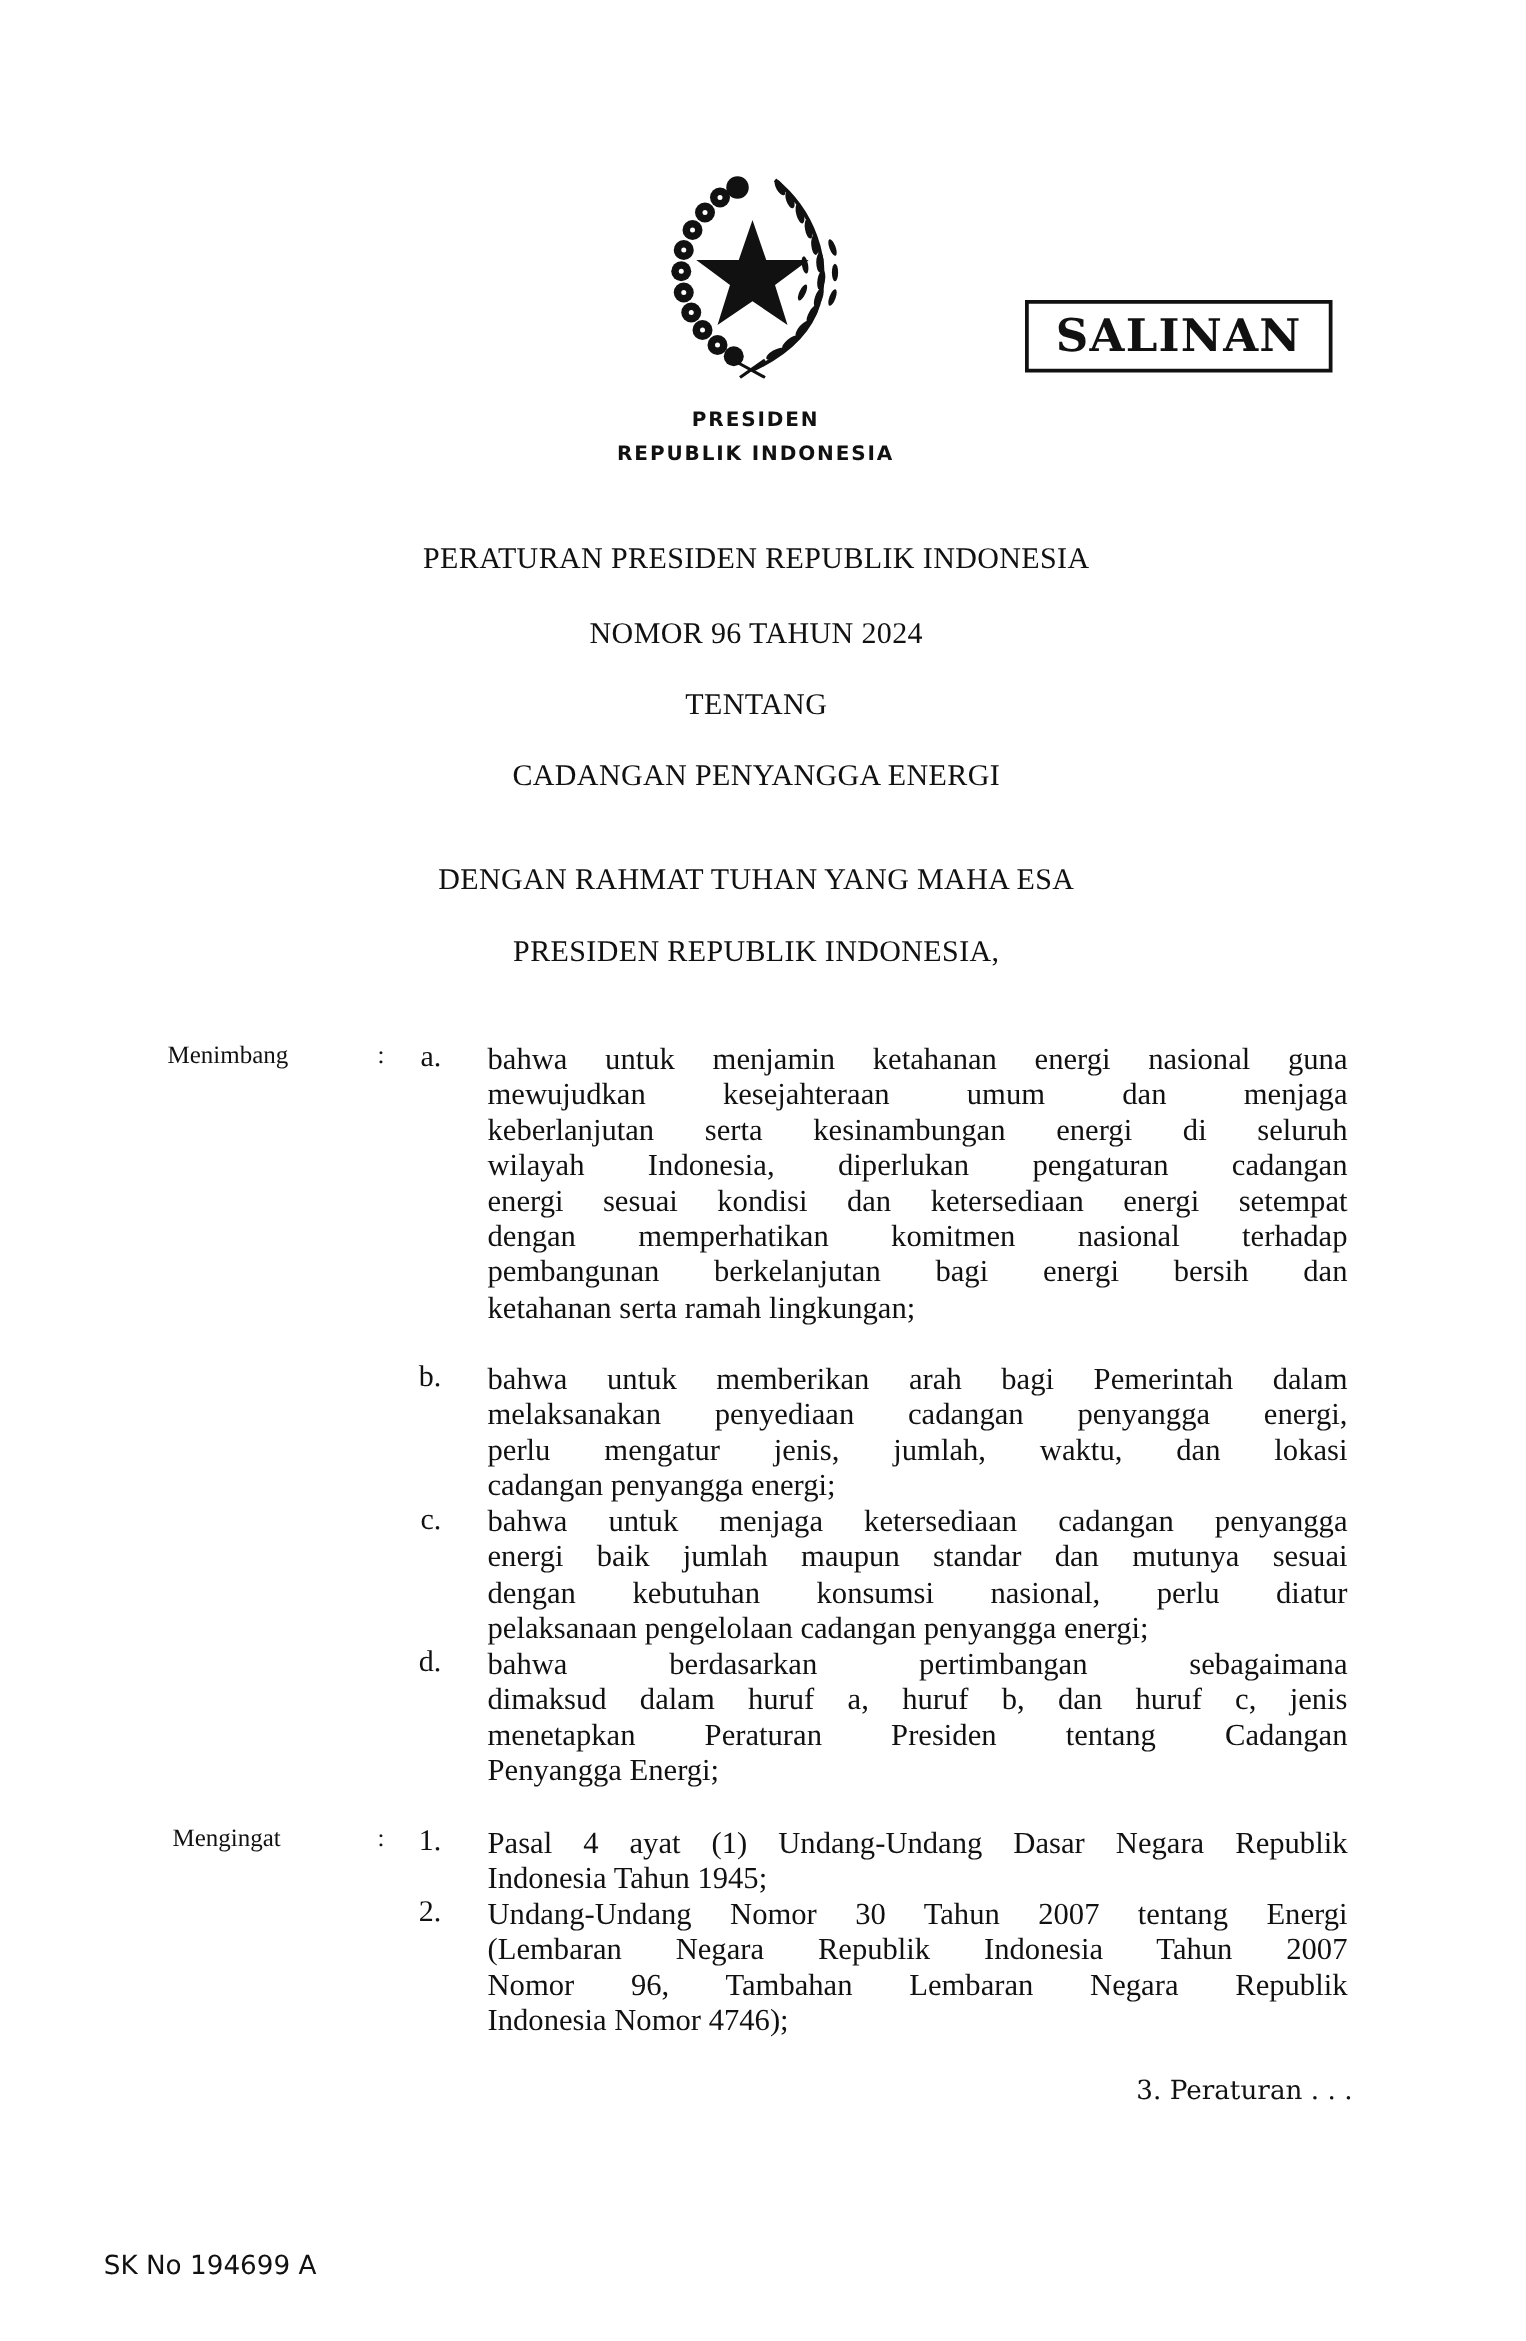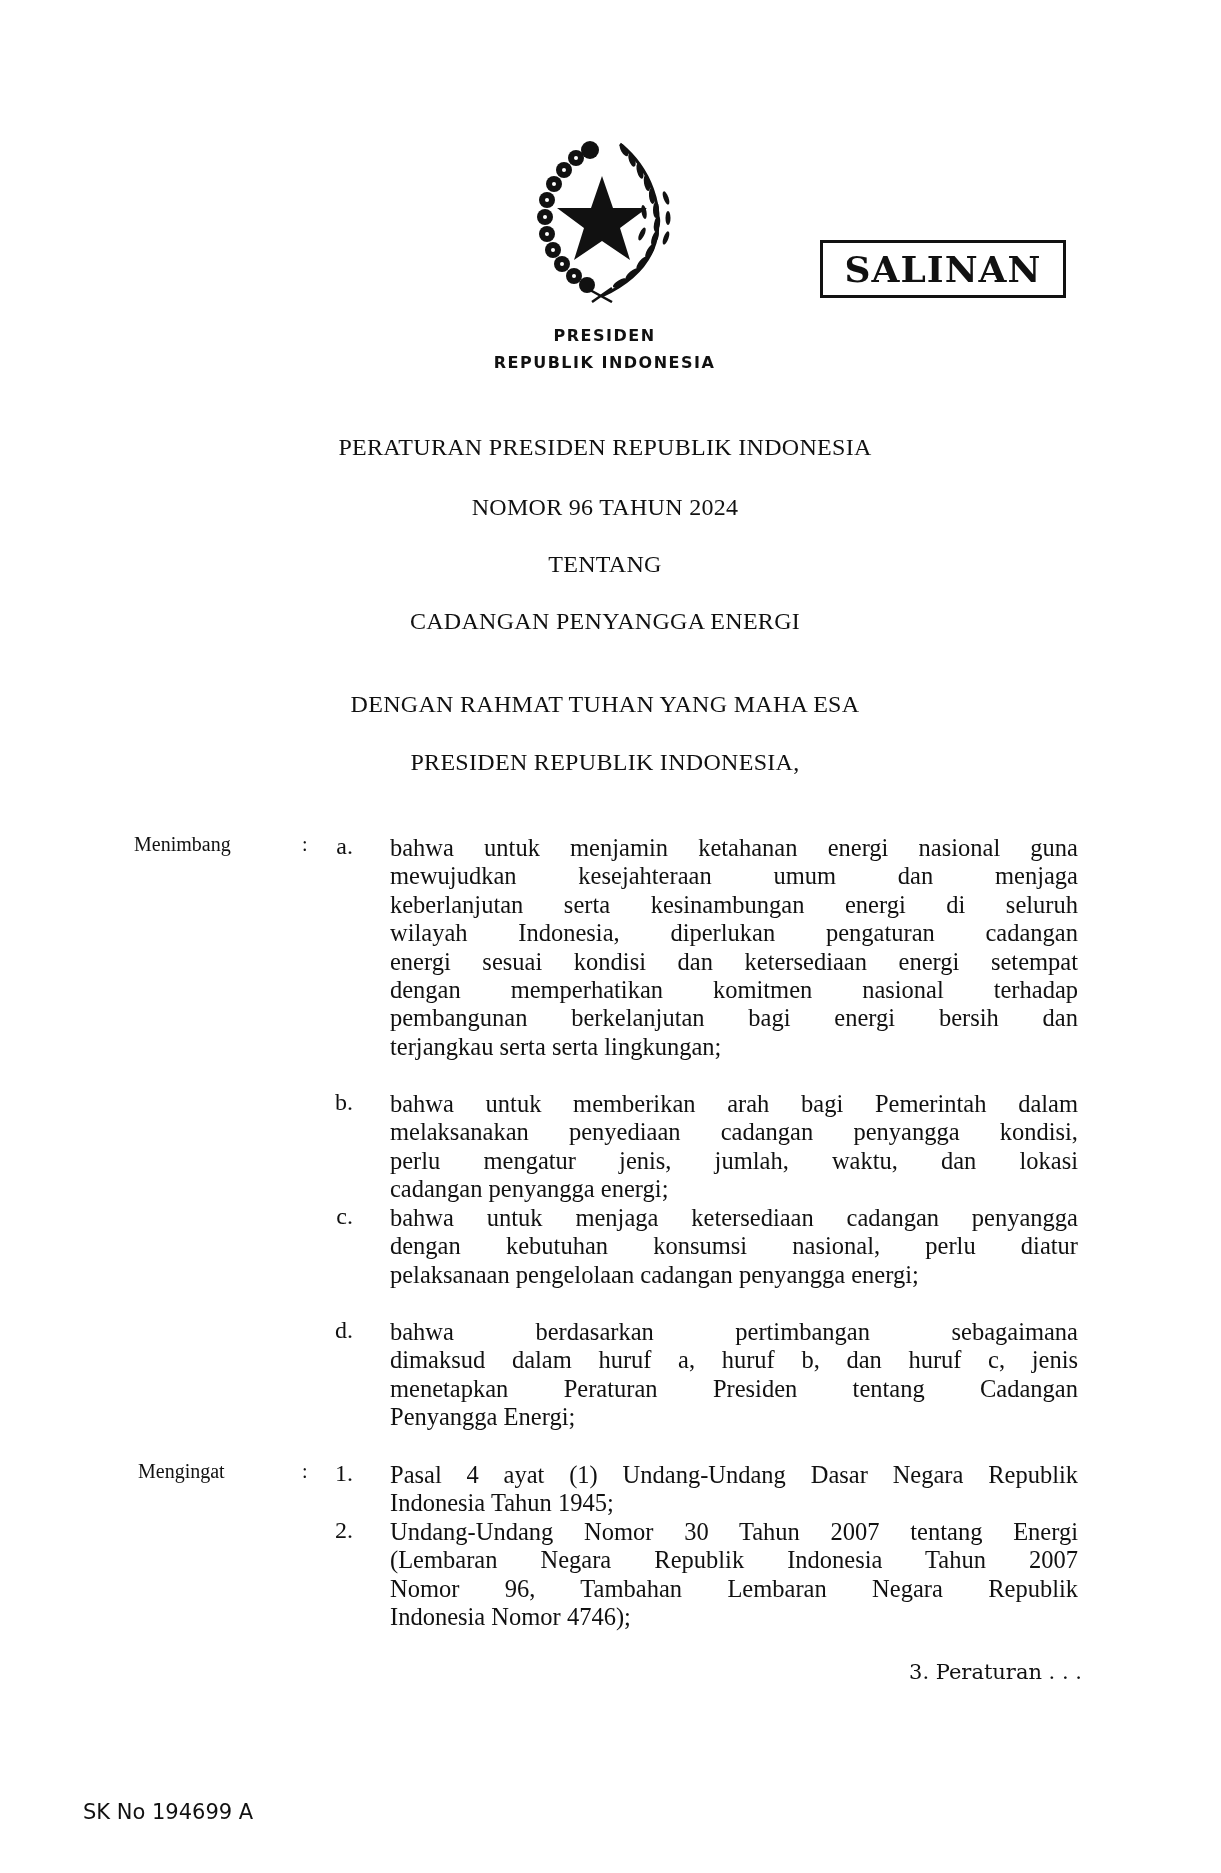--- a/index.html
+++ b/index.html
@@ -122,34 +122,35 @@
 
 <div class="abs marker" style="left:313px; top:833px;">a.</div>
 <div class="abs body-block" style="top:834px;">
   <span class="ln">bahwa untuk menjamin ketahanan energi nasional guna</span>
   <span class="ln">mewujudkan kesejahteraan umum dan menjaga</span>
   <span class="ln">keberlanjutan serta kesinambungan energi di seluruh</span>
   <span class="ln">wilayah Indonesia, diperlukan pengaturan cadangan</span>
   <span class="ln">energi sesuai kondisi dan ketersediaan energi setempat</span>
   <span class="ln">dengan memperhatikan komitmen nasional terhadap</span>
   <span class="ln">pembangunan berkelanjutan bagi energi bersih dan</span>
-  <span class="ln last">terjangkau serta serta lingkungan;</span>
+  <span class="ln last">ketahanan serta ramah lingkungan;</span>
 </div>
 
 <div class="abs marker" style="left:313px; top:1089px;">b.</div>
 <div class="abs body-block" style="top:1090px;">
   <span class="ln">bahwa untuk memberikan arah bagi Pemerintah dalam</span>
-  <span class="ln">melaksanakan penyediaan cadangan penyangga kondisi,</span>
+  <span class="ln">melaksanakan penyediaan cadangan penyangga energi,</span>
   <span class="ln">perlu mengatur jenis, jumlah, waktu, dan lokasi</span>
   <span class="ln last">cadangan penyangga energi;</span>
 </div>
 
 <div class="abs marker" style="left:313px; top:1203px;">c.</div>
 <div class="abs body-block" style="top:1204px;">
   <span class="ln">bahwa untuk menjaga ketersediaan cadangan penyangga</span>
+  <span class="ln">energi baik jumlah maupun standar dan mutunya sesuai</span>
   <span class="ln">dengan kebutuhan konsumsi nasional, perlu diatur</span>
   <span class="ln last">pelaksanaan pengelolaan cadangan penyangga energi;</span>
 </div>
 
 <div class="abs marker" style="left:313px; top:1317px;">d.</div>
 <div class="abs body-block" style="top:1318px;">
   <span class="ln">bahwa berdasarkan pertimbangan sebagaimana</span>
   <span class="ln">dimaksud dalam huruf a, huruf b, dan huruf c, jenis</span>
   <span class="ln">menetapkan Peraturan Presiden tentang Cadangan</span>
   <span class="ln last">Penyangga Energi;</span>

